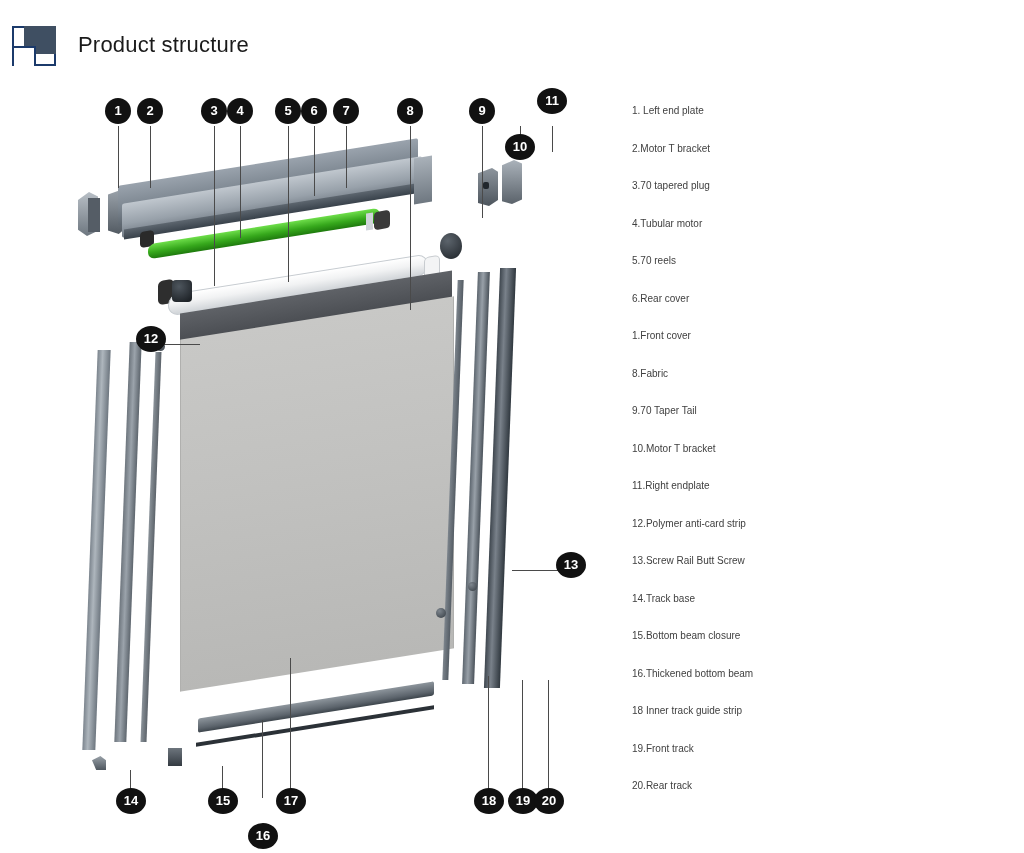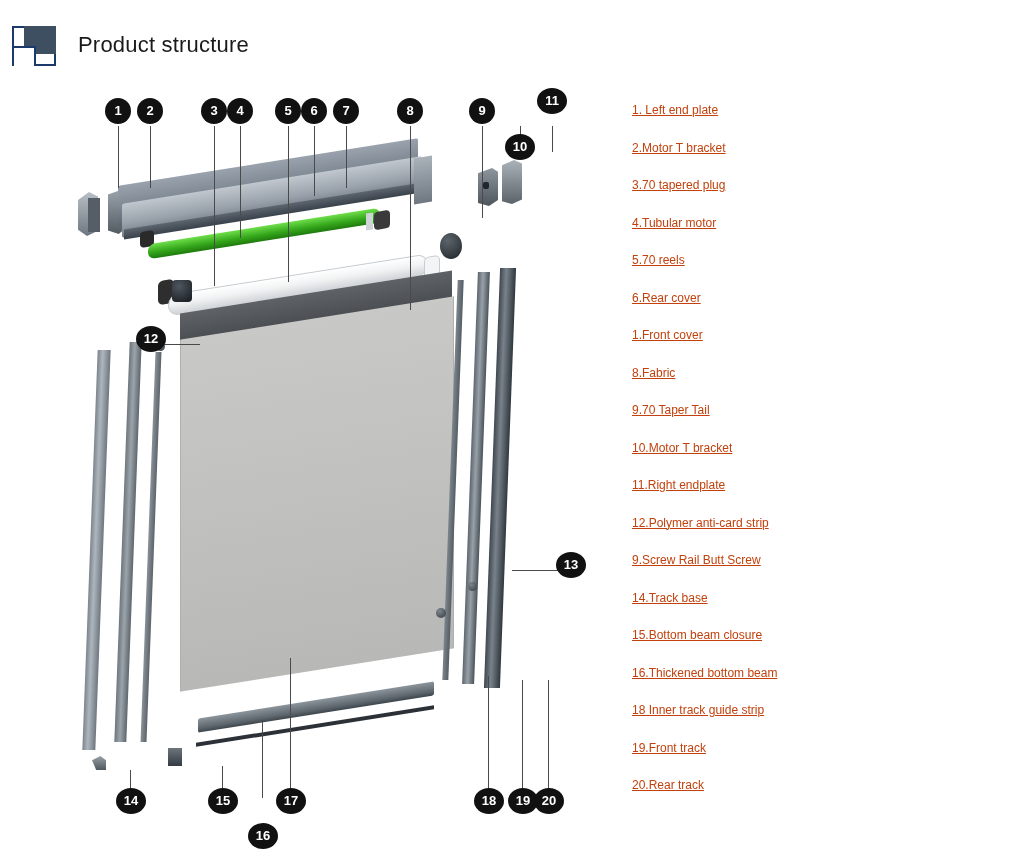--- a/index.html
+++ b/index.html
@@ -55,25 +55,24 @@
     letter-spacing: .2px;
   }
 
   
   #legend {
     position: absolute;
     left: 632px; top: 92px;
     width: 392px;
   }
   #legend .legend-item {
-    font-size: 12px;
-    color: #c2410c;
+    font-size: 10px;
+    color: #404040;
     line-height: 37.5px;
     white-space: nowrap;
-    text-decoration: underline;
   }
 
   
   #diagram {
     position: absolute;
     left: 0; top: 80px;
     width: 632px; height: 773px;
   }
 
   
@@ -456,20 +455,20 @@
   <div class="legend-item">3.70 tapered plug</div>
   <div class="legend-item">4.Tubular motor</div>
   <div class="legend-item">5.70 reels</div>
   <div class="legend-item">6.Rear cover</div>
   <div class="legend-item">1.Front cover</div>
   <div class="legend-item">8.Fabric</div>
   <div class="legend-item">9.70 Taper Tail</div>
   <div class="legend-item">10.Motor T bracket</div>
   <div class="legend-item">11.Right endplate</div>
   <div class="legend-item">12.Polymer anti-card strip</div>
-  <div class="legend-item">9.Screw Rail Butt Screw</div>
+  <div class="legend-item">13.Screw Rail Butt Screw</div>
   <div class="legend-item">14.Track base</div>
   <div class="legend-item">15.Bottom beam closure</div>
   <div class="legend-item">16.Thickened bottom beam</div>
   <div class="legend-item">18 Inner track guide strip</div>
   <div class="legend-item">19.Front track</div>
   <div class="legend-item">20.Rear track</div>
 </div>
 
 </body></html>

